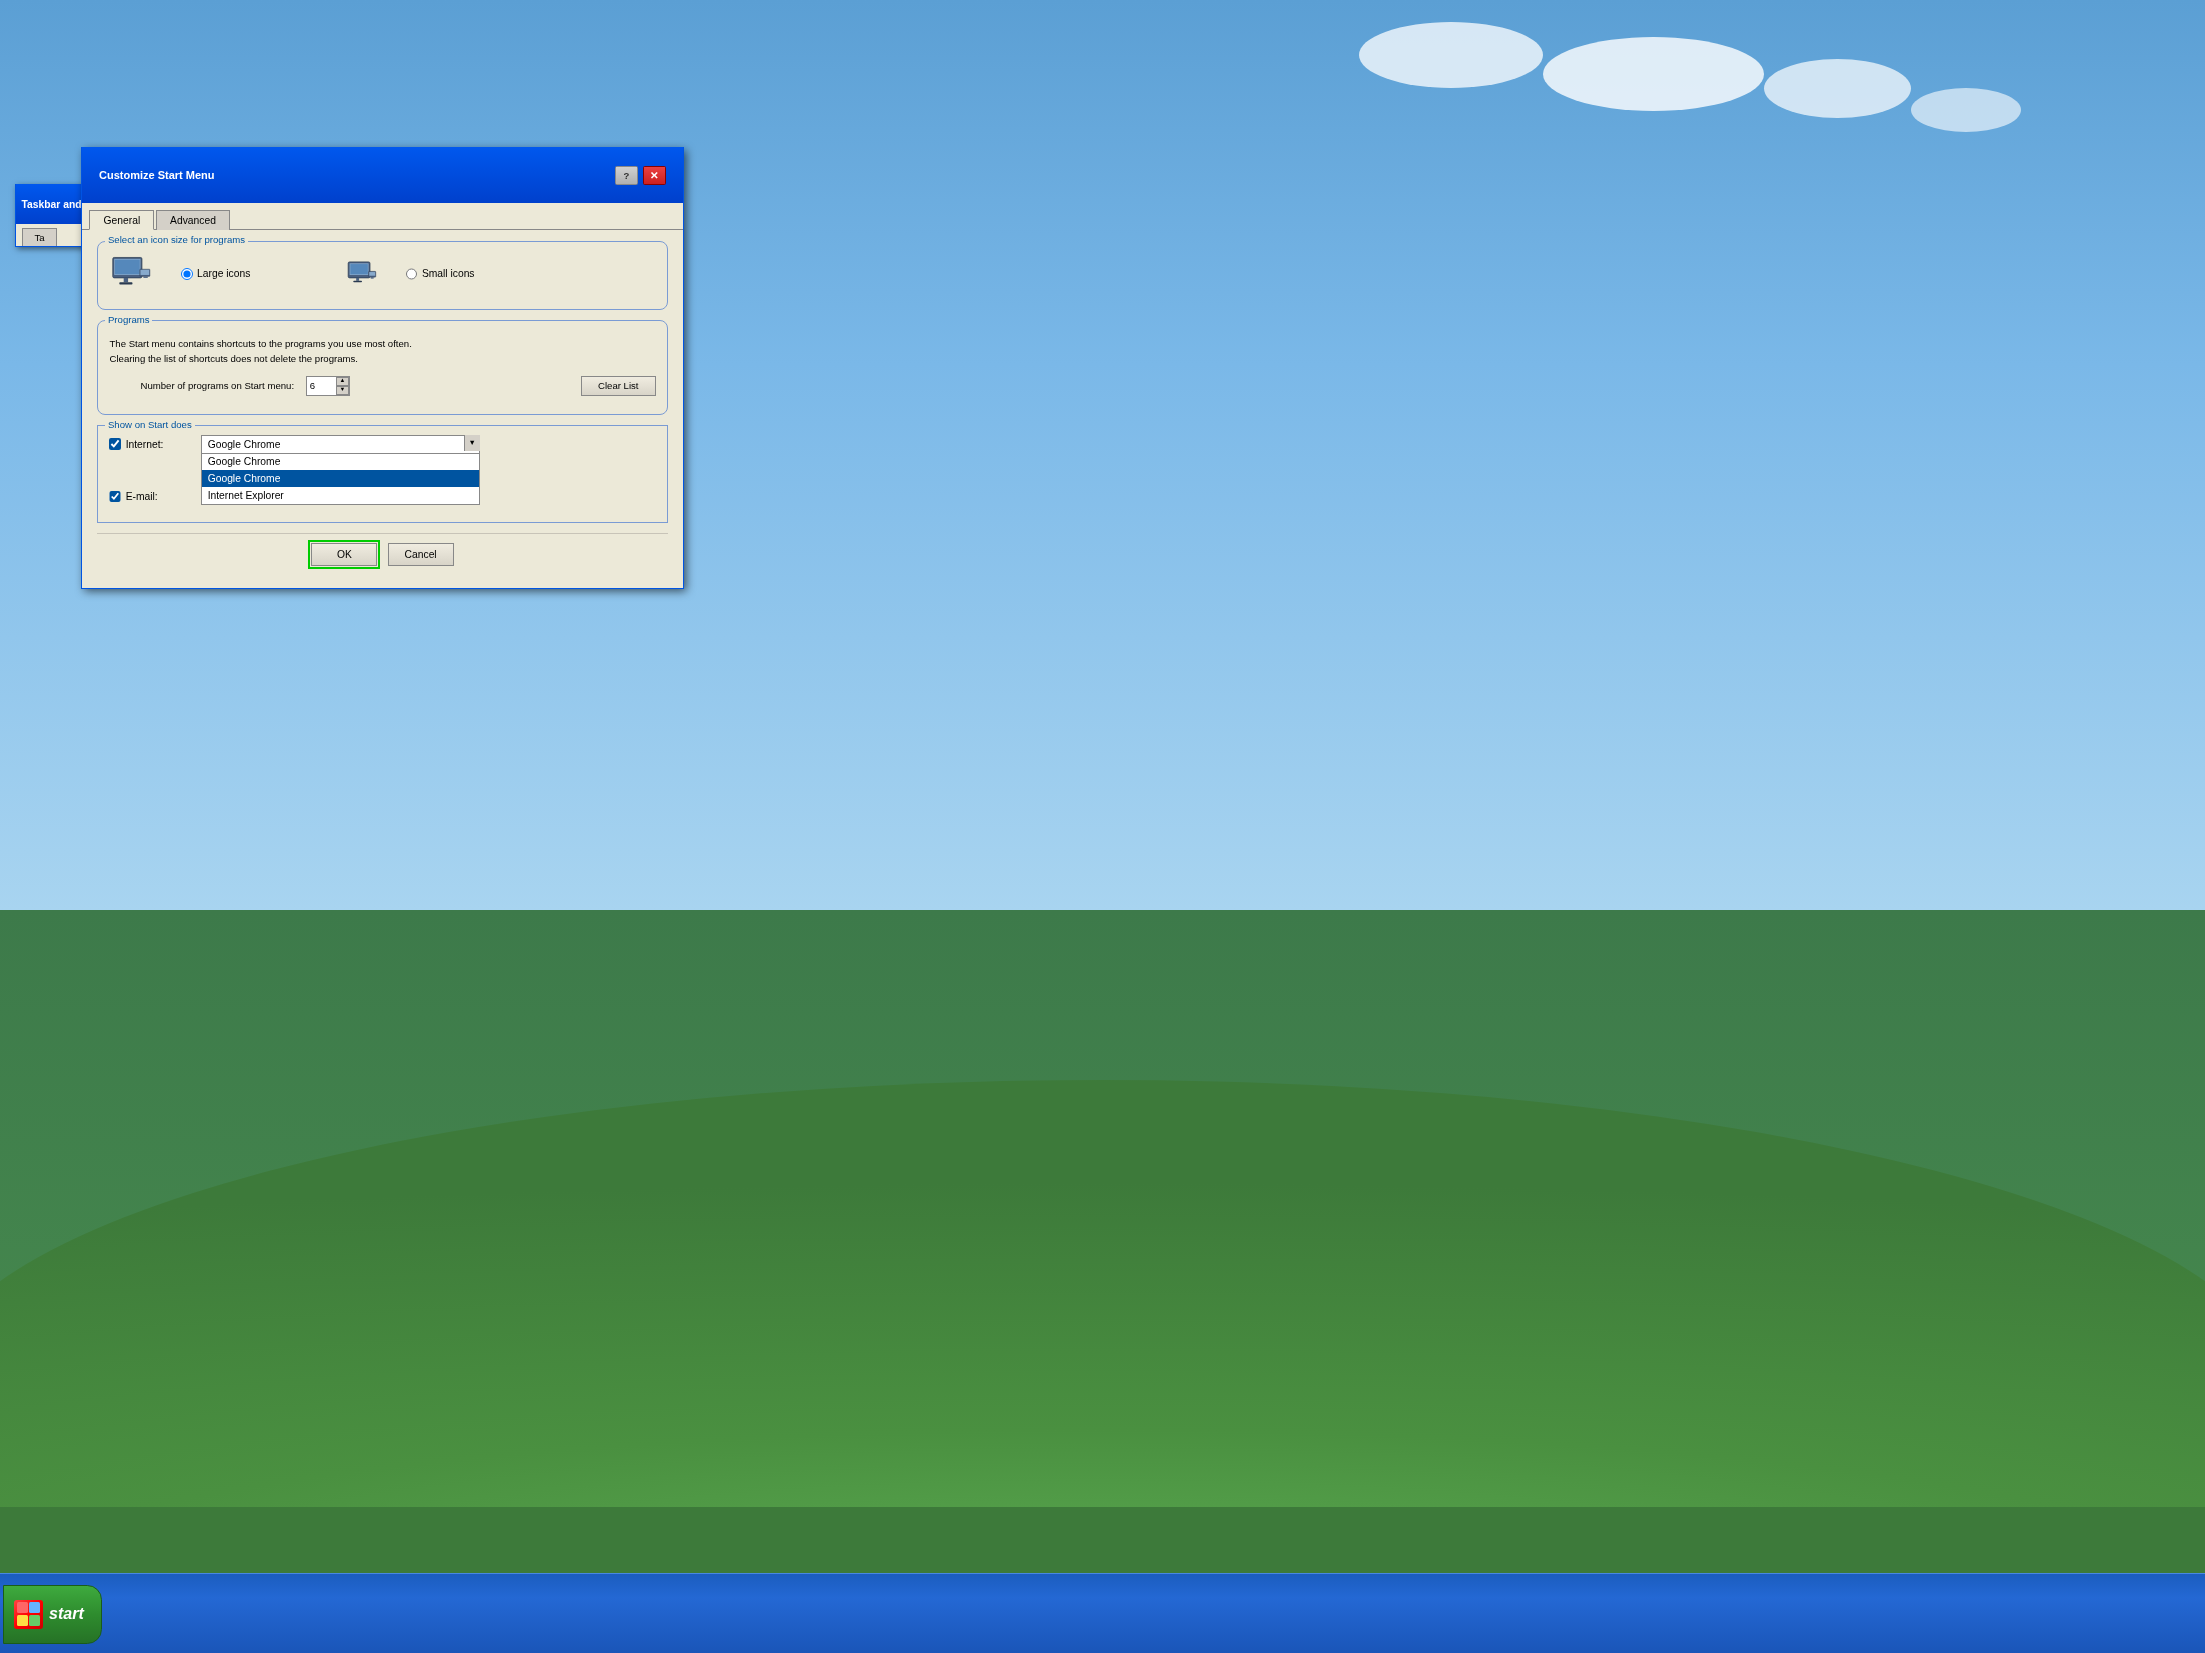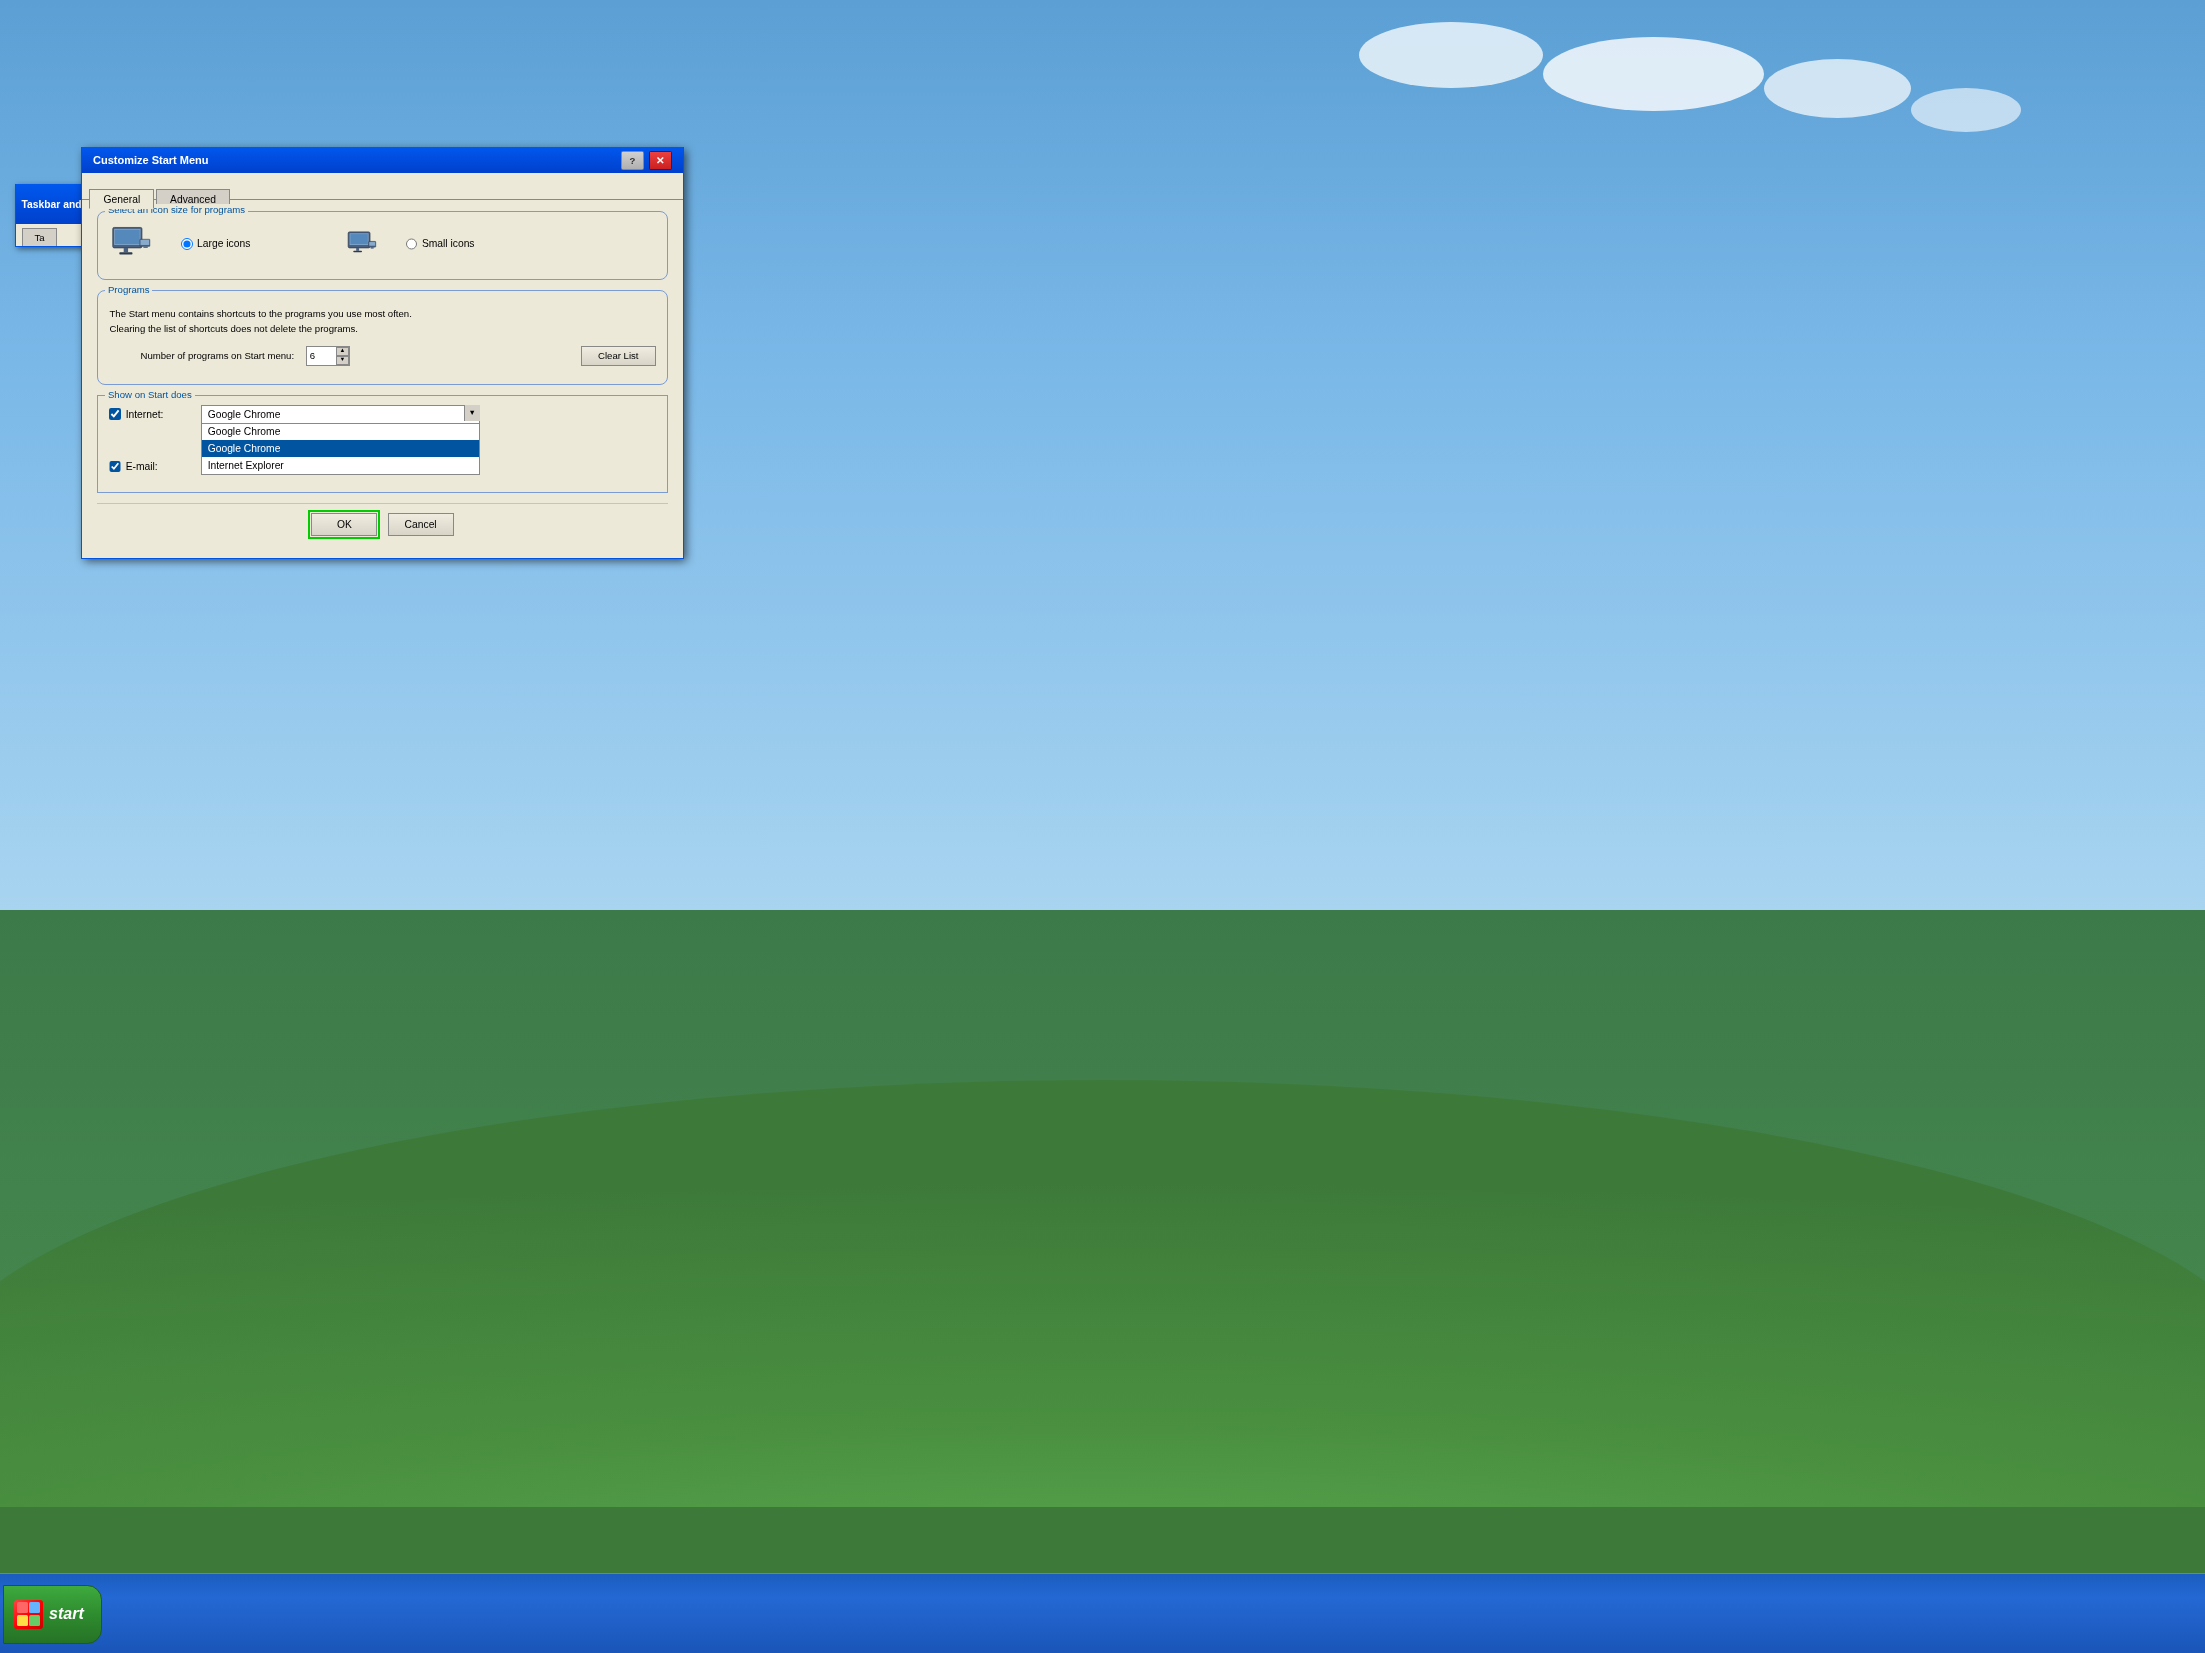--- a/index.html
+++ b/index.html
@@ -176,25 +176,25 @@
       left: 81px;
       width: 603px;
       background: #ece9d8;
       border: 1.5px solid #0054e3;
       border-top: none;
       box-shadow: 2.9px 2.9px 8.8px rgba(0,0,0,0.6);
       z-index: 20;
     }
 
     .main-titlebar {
-      height: 26px;
+      height: 56px;
       background: linear-gradient(180deg, #0058ee 0%, #0040cc 100%);
       display: flex;
       align-items: center;
-      padding: 0 11px;
+      padding: 0 17px;
       gap: 4.4px;
     }
 
     .main-title {
       color: white;
       font-size: 11px;
       font-weight: bold;
       flex: 1;
     }
 
@@ -207,21 +207,21 @@
 
     .tab {
       padding: 3.7px 13.2px;
       border: 0.7px solid #888;
       border-bottom: none;
       background: #d4d0c8;
       font-size: 10.3px;
       cursor: pointer;
       margin-right: 1.5px;
       position: relative;
-      top: 10px;
+      top: 1px;
     }
 
     .tab.active {
       background: #ece9d8;
       border-bottom: 1.5px solid #ece9d8;
       font-weight: normal;
       z-index: 1;
     }
 
     .dialog-body {

